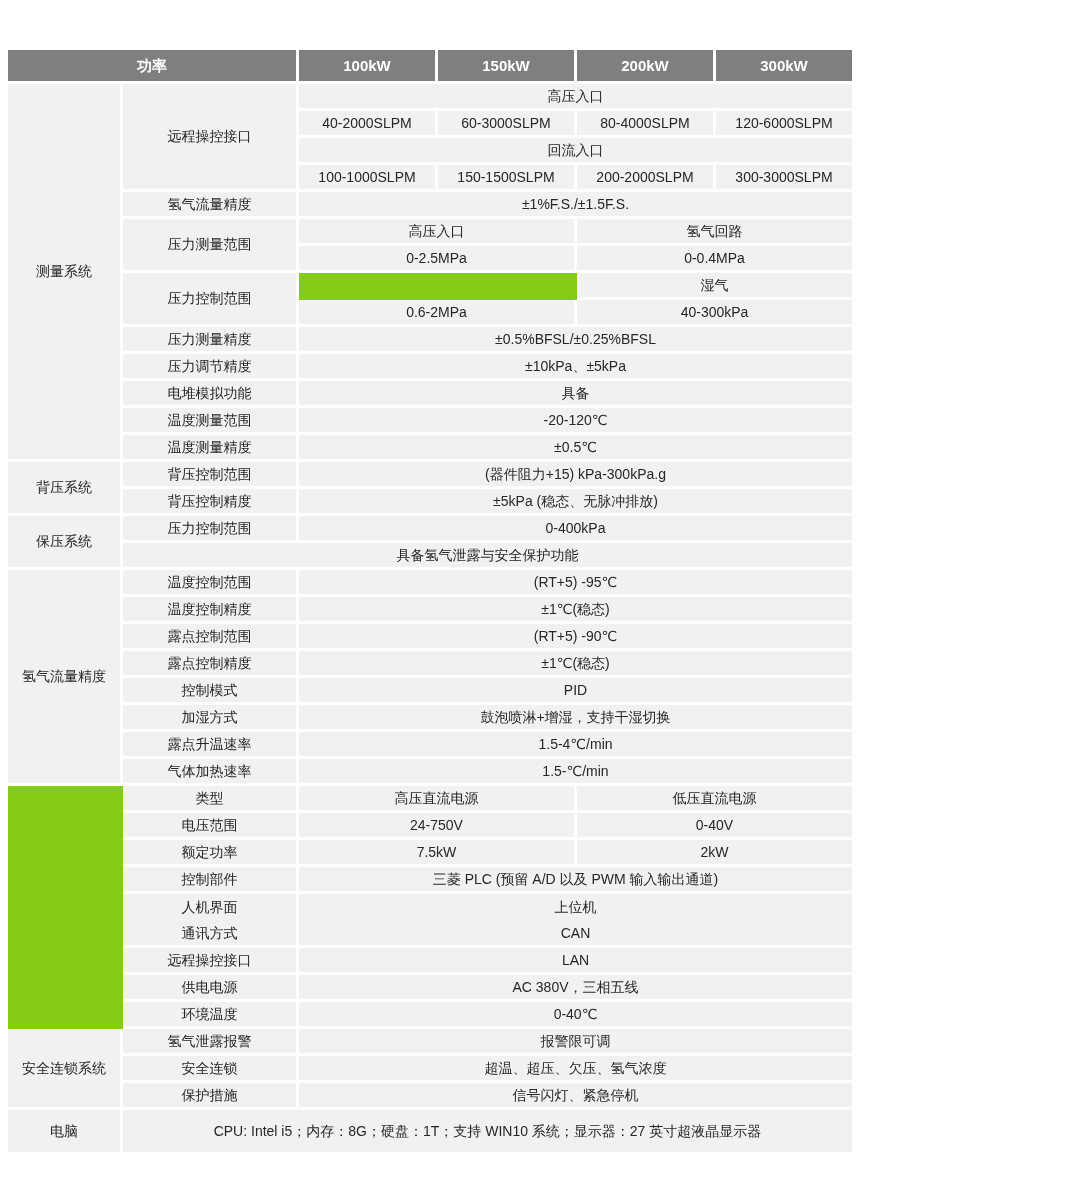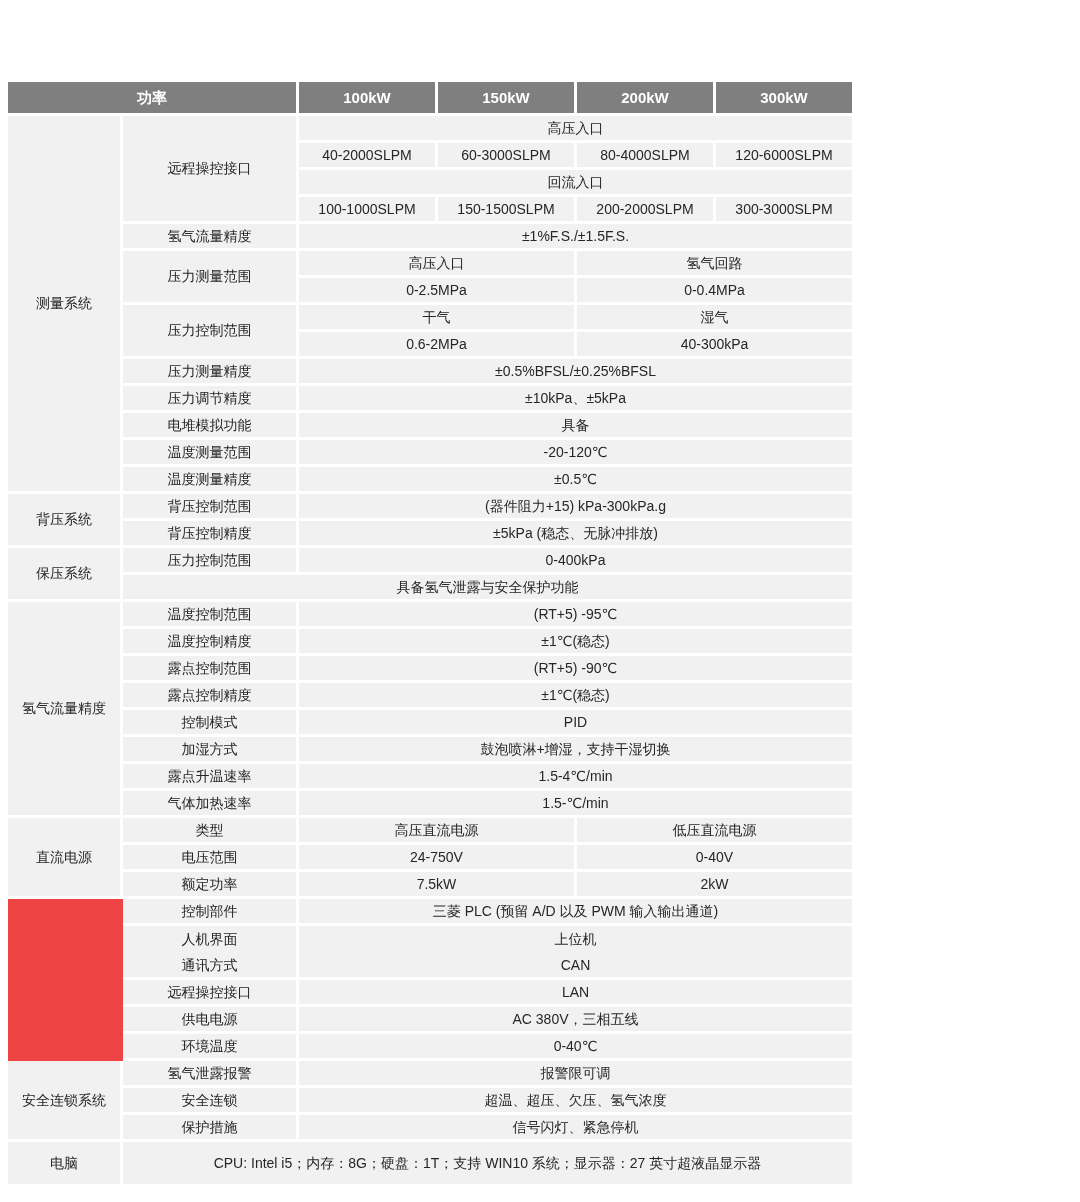--- a/index.html
+++ b/index.html
@@ -6,22 +6,21 @@
   body {
     width:1080px; height:1202px; position:relative;
     font-family:"Liberation Sans","DejaVu Sans",sans-serif;
     color:#262626;
   }
   .spec-table {
     position:absolute; left:8px; top:50px;
     display:grid;
     grid-template-columns:115px 176px 139px 139px 139px 139px;
     grid-template-rows:34px repeat(38,27px) 45px;
-    background:#ef4444;
-    margin-top:32px;
+    background:#84cc16;
   }
   .cell {
     background:#f1f1f1;
     border-right:3px solid #ffffff;
     border-bottom:3px solid #ffffff;
     box-sizing:border-box;
     display:flex; align-items:center; justify-content:center;
     text-align:center;
     font-size:14px;
     line-height:1.2;
@@ -45,21 +44,20 @@
   <div class="cell hdr" style="grid-area:1/1/2/3">功率</div>
   <div class="cell hdr" style="grid-area:1/3/2/4">100kW</div>
   <div class="cell hdr" style="grid-area:1/4/2/5">150kW</div>
   <div class="cell hdr" style="grid-area:1/5/2/6">200kW</div>
   <div class="cell hdr" style="grid-area:1/6/2/7">300kW</div>
 
   <div class="cell" style="grid-area:2/1/16/2">测量系统</div>
   <div class="cell" style="grid-area:16/1/18/2">背压系统</div>
   <div class="cell" style="grid-area:18/1/20/2">保压系统</div>
   <div class="cell" style="grid-area:20/1/28/2">氢气流量精度</div>
-  <div class="cell" style="grid-area:28/1/31/2">直流电源</div>
   <div class="cell" style="grid-area:37/1/40/2">安全连锁系统</div>
   <div class="cell" style="grid-area:40/1/41/2">电脑</div>
 
   <div class="cell" style="grid-area:2/2/6/3">远程操控接口</div>
   <div class="cell" style="grid-area:6/2/7/3">氢气流量精度</div>
   <div class="cell" style="grid-area:7/2/9/3">压力测量范围</div>
   <div class="cell" style="grid-area:9/2/11/3">压力控制范围</div>
   <div class="cell" style="grid-area:11/2/12/3">压力测量精度</div>
   <div class="cell" style="grid-area:12/2/13/3">压力调节精度</div>
   <div class="cell" style="grid-area:13/2/14/3">电堆模拟功能</div>
@@ -97,21 +95,20 @@
   <div class="cell" style="grid-area:4/3/5/7">回流入口</div>
   <div class="cell" style="grid-area:5/3/6/4">100-1000SLPM</div>
   <div class="cell" style="grid-area:5/4/6/5">150-1500SLPM</div>
   <div class="cell" style="grid-area:5/5/6/6">200-2000SLPM</div>
   <div class="cell" style="grid-area:5/6/6/7">300-3000SLPM</div>
   <div class="cell" style="grid-area:6/3/7/7">±1%F.S./±1.5F.S.</div>
   <div class="cell" style="grid-area:7/3/8/5">高压入口</div>
   <div class="cell" style="grid-area:7/5/8/7">氢气回路</div>
   <div class="cell" style="grid-area:8/3/9/5">0-2.5MPa</div>
   <div class="cell" style="grid-area:8/5/9/7">0-0.4MPa</div>
-  <div class="cell" style="grid-area:9/3/10/5">干气</div>
   <div class="cell" style="grid-area:9/5/10/7">湿气</div>
   <div class="cell" style="grid-area:10/3/11/5">0.6-2MPa</div>
   <div class="cell" style="grid-area:10/5/11/7">40-300kPa</div>
   <div class="cell" style="grid-area:11/3/12/7">±0.5%BFSL/±0.25%BFSL</div>
   <div class="cell" style="grid-area:12/3/13/7">±10kPa、±5kPa</div>
   <div class="cell" style="grid-area:13/3/14/7">具备</div>
   <div class="cell" style="grid-area:14/3/15/7">-20-120℃</div>
   <div class="cell" style="grid-area:15/3/16/7">±0.5℃</div>
 
   <div class="cell" style="grid-area:16/3/17/7">(器件阻力+15) kPa-300kPa.g</div>

